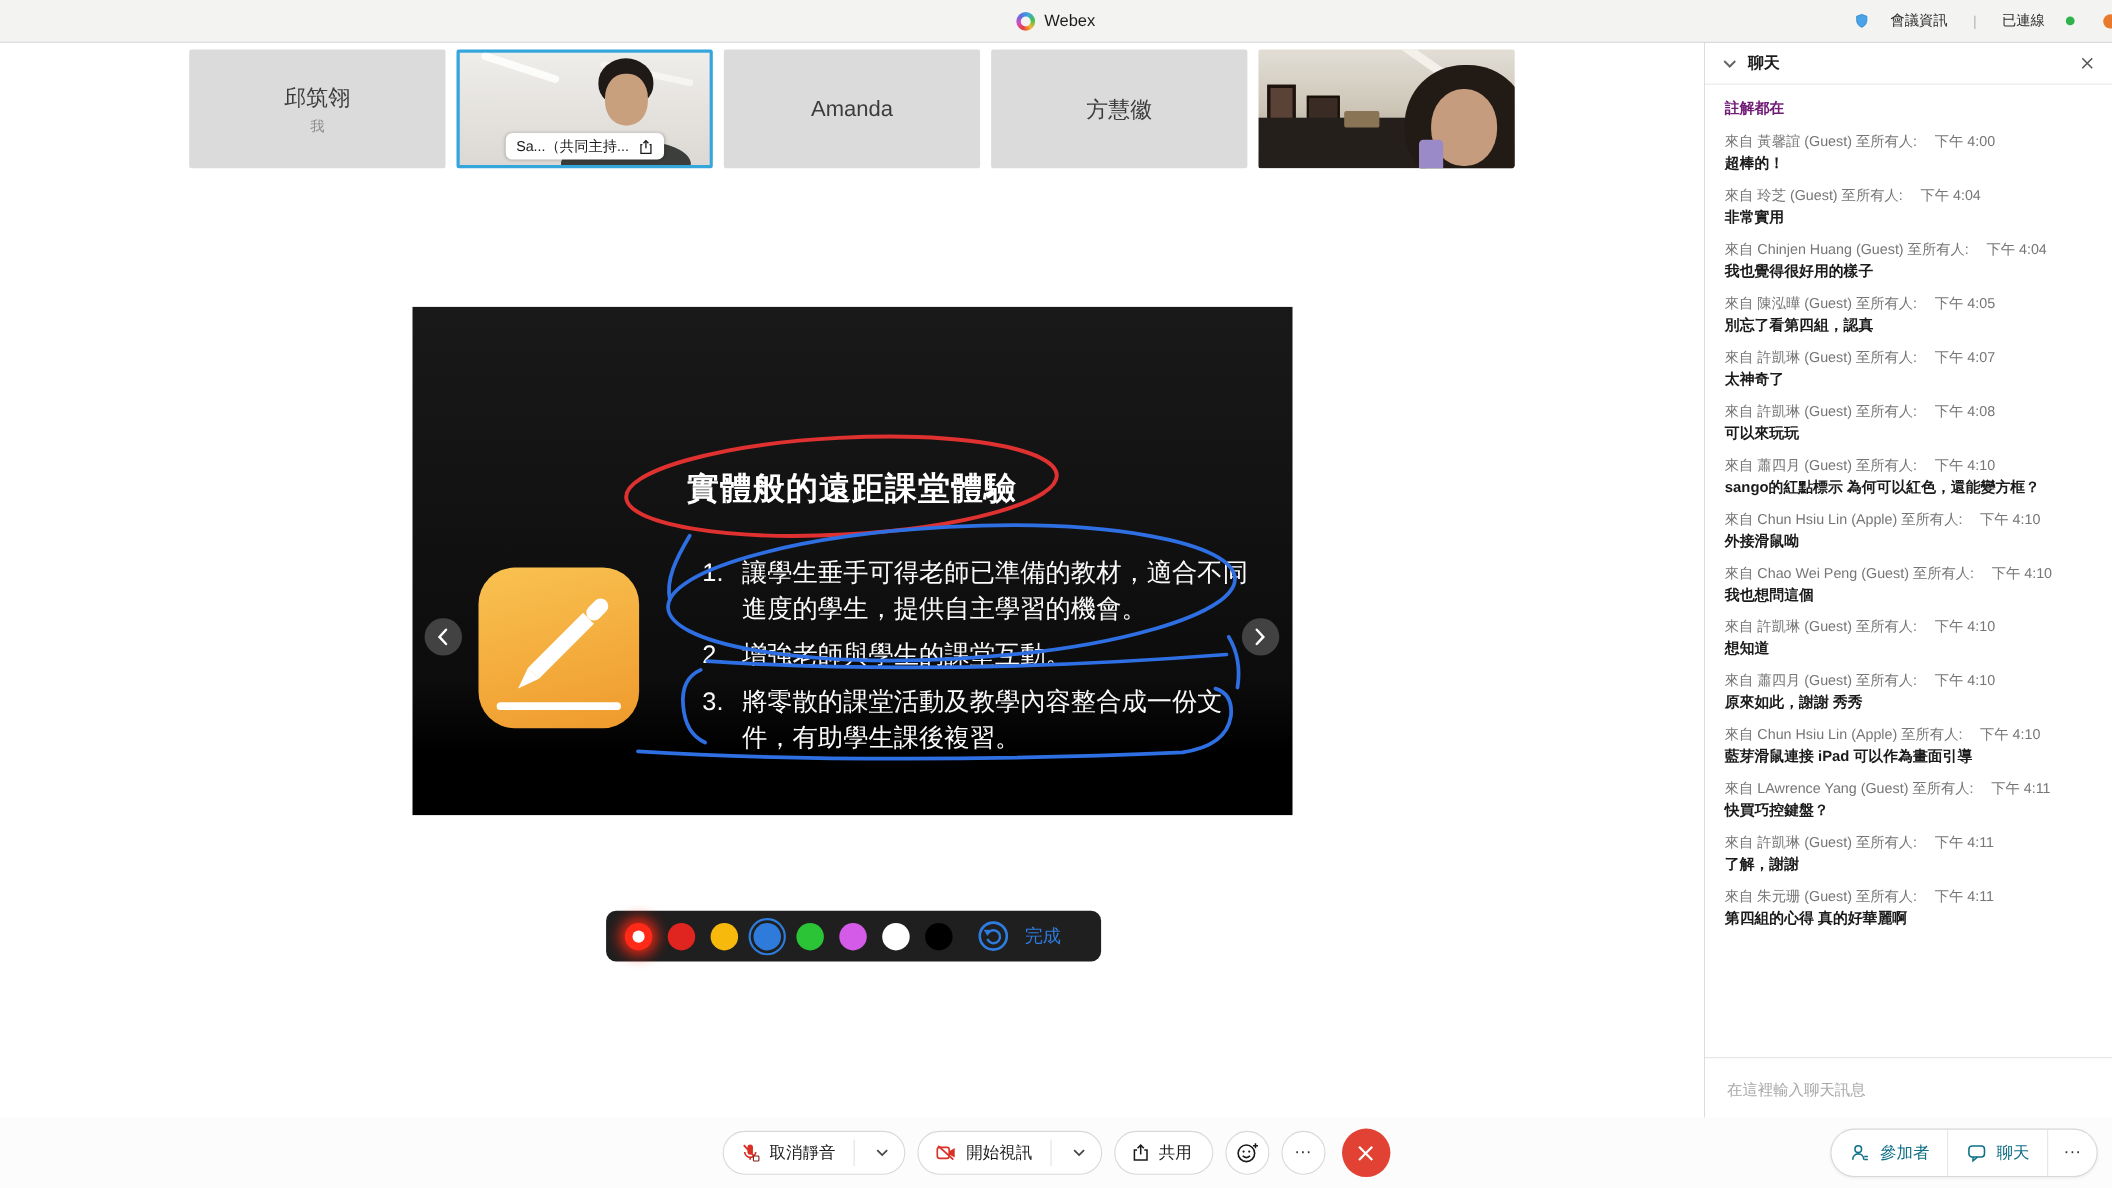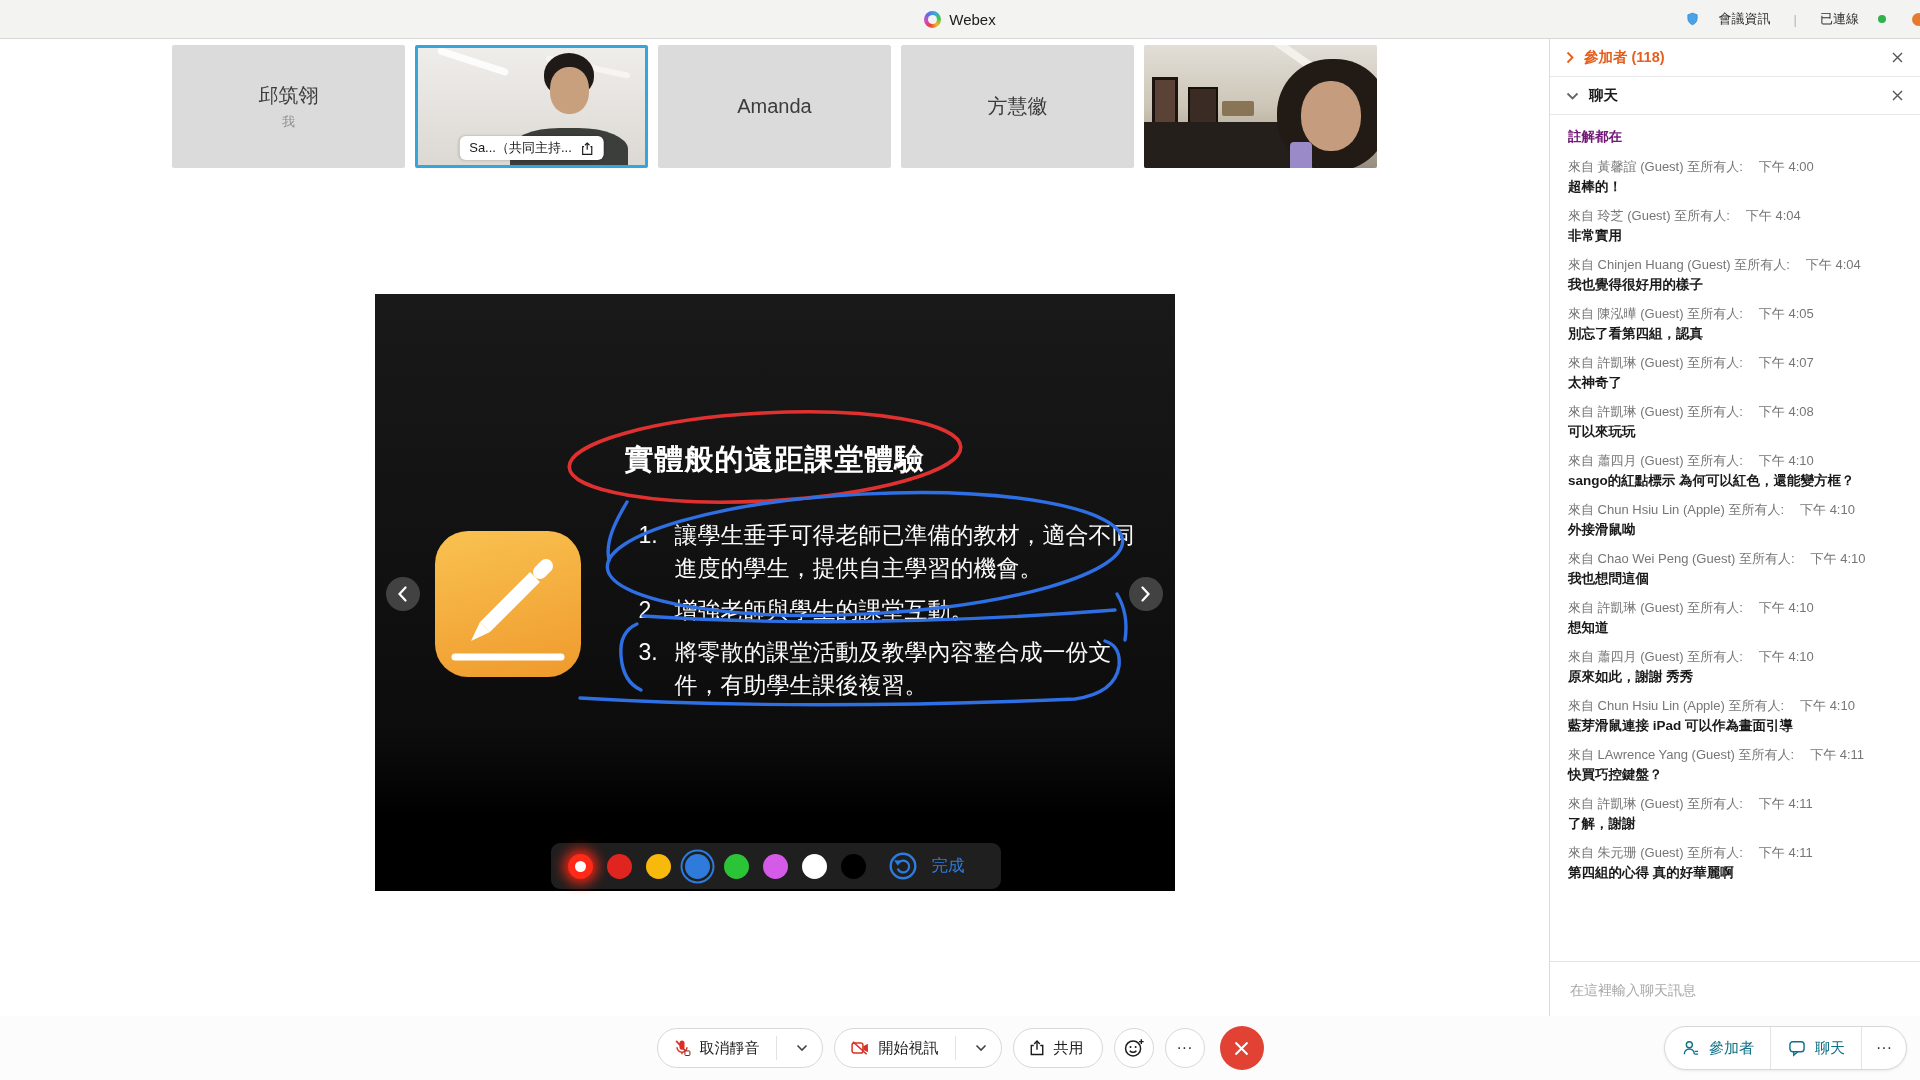--- a/index.html
+++ b/index.html
@@ -23,21 +23,21 @@
   .green-dot { width:8px; height:8px; border-radius:50%; background:#2db34a; }
   .rec-dot { position:absolute; right:-5px; top:13px; width:13px; height:13px;
     border-radius:50%; background:#e87a2e; }
 
   
   .main { flex:1; display:flex; min-height:0; }
   .stage { flex:1; position:relative; background:#fff; min-width:0; }
 
   
   .filmstrip { margin-top:6px; display:flex; justify-content:center; gap:10px; }
-  .tile { width:233px; height:123px; background:#dbdbdb; border-radius:2px; position:relative;
+  .tile { width:233px; height:108px; background:#dbdbdb; border-radius:2px; position:relative;
     display:flex; flex-direction:column; align-items:center; justify-content:center; overflow:hidden; }
   .tile .tname { font-size:20px; color:#3c3c3c; }
   .tile .tsub { font-size:13px; color:#8e8e8e; margin-top:4px; }
   .tile.selected { border:3px solid #35a6dc; }
   .tile.video { background:#ece9e4; }
   .vpart { position:absolute; }
   
   .sceneA { position:absolute; inset:0; background:linear-gradient(180deg,#efedea 0%,#dcd9d4 100%); }
   .sA-light1 { left:18px; top:10px; width:74px; height:7px; background:#fcfcfb; border-radius:4px; transform:rotate(18deg); }
   .sA-light2 { right:14px; top:16px; width:86px; height:6px; background:#f6f5f2; border-radius:4px; transform:rotate(12deg); }
@@ -52,21 +52,21 @@
   .sB-furn { left:0; bottom:0; width:152px; height:46px; background:#241f1b; }
   .sB-box { left:78px; top:56px; width:32px; height:15px; background:#8a7456; border-radius:2px; }
   .sB-purple { left:146px; bottom:0; width:22px; height:26px; background:#9a8ac8; border-radius:4px 4px 0 0; }
   .sB-hair { right:-12px; top:14px; width:112px; height:112px; background:#221a15; border-radius:48%; }
   .sB-face { right:16px; top:36px; width:60px; height:70px; background:#c59c7d; border-radius:48%; }
   .tile-label { position:absolute; bottom:5px; left:50%; transform:translateX(-50%);
     background:#fff; border-radius:6px; padding:3px 10px; display:flex; align-items:center; gap:9px;
     font-size:13px; color:#1a1a1a; white-space:nowrap; box-shadow:0 0 3px rgba(0,0,0,.25); }
 
   
-  .slide { width:800px; height:597px; margin:126px auto 0;
+  .slide { width:800px; height:462px; margin:126px auto 0;
     background:linear-gradient(180deg,#191919 0%,#0c0c0c 74%,#000 87.5%,#000 100%);
     position:relative; }
   .slide-title { position:absolute; top:146px; left:0; right:0; text-align:center;
     font-size:29px; font-weight:700; color:#fff; letter-spacing:1px; }
   .slide-list { position:absolute; left:264px; top:225px; width:498px; }
   .bullet { display:flex; font-size:23px; color:#fbfbfb; line-height:33px; margin-bottom:9px; }
   .bullet .num { width:36px; flex:none; }
   .pages-icon { position:absolute; left:60px; top:237px; width:146px; height:146px; border-radius:33px;
     background:linear-gradient(165deg,#f9c251 0%,#ef9a2c 100%); }
   .nav-btn { position:absolute; top:283px; width:34px; height:34px; border-radius:50%;
@@ -273,31 +273,20 @@
               <polygon points="6.2,9.2 13.2,9.4 9.8,14.8" fill="#2f7ce0"></polygon>
             </svg>
           </span>
           <span class="anno-done">完成</span>
         </div>
       </div>
     </div>
 
     <aside class="panel">
       <div class="p-head">
-        <svg width="8" height="13" viewBox="0 0 8 13">
-          <polyline points="1.5,1.5 6.5,6.5 1.5,11.5" fill="none" stroke="#e45f1e" stroke-width="1.8"></polyline>
-        </svg>
-        <span class="hlabel participants-label">參加者 (118)</span>
-        <span class="close-x">
-          <svg width="13" height="13" viewBox="0 0 13 13">
-              <path d="M2 2 L11 11 M11 2 L2 11" stroke="#555" stroke-width="1.4"></path>
-            </svg>
-        </span>
-      </div>
-      <div class="p-head">
         <svg width="13" height="8" viewBox="0 0 13 8">
           <polyline points="1.5,1.5 6.5,6.5 11.5,1.5" fill="none" stroke="#666" stroke-width="1.8"></polyline>
         </svg>
         <span class="hlabel chat-label">聊天</span>
         <span class="close-x">
           <svg width="13" height="13" viewBox="0 0 13 13">
               <path d="M2 2 L11 11 M11 2 L2 11" stroke="#555" stroke-width="1.4"></path>
             </svg>
         </span>
       </div>

